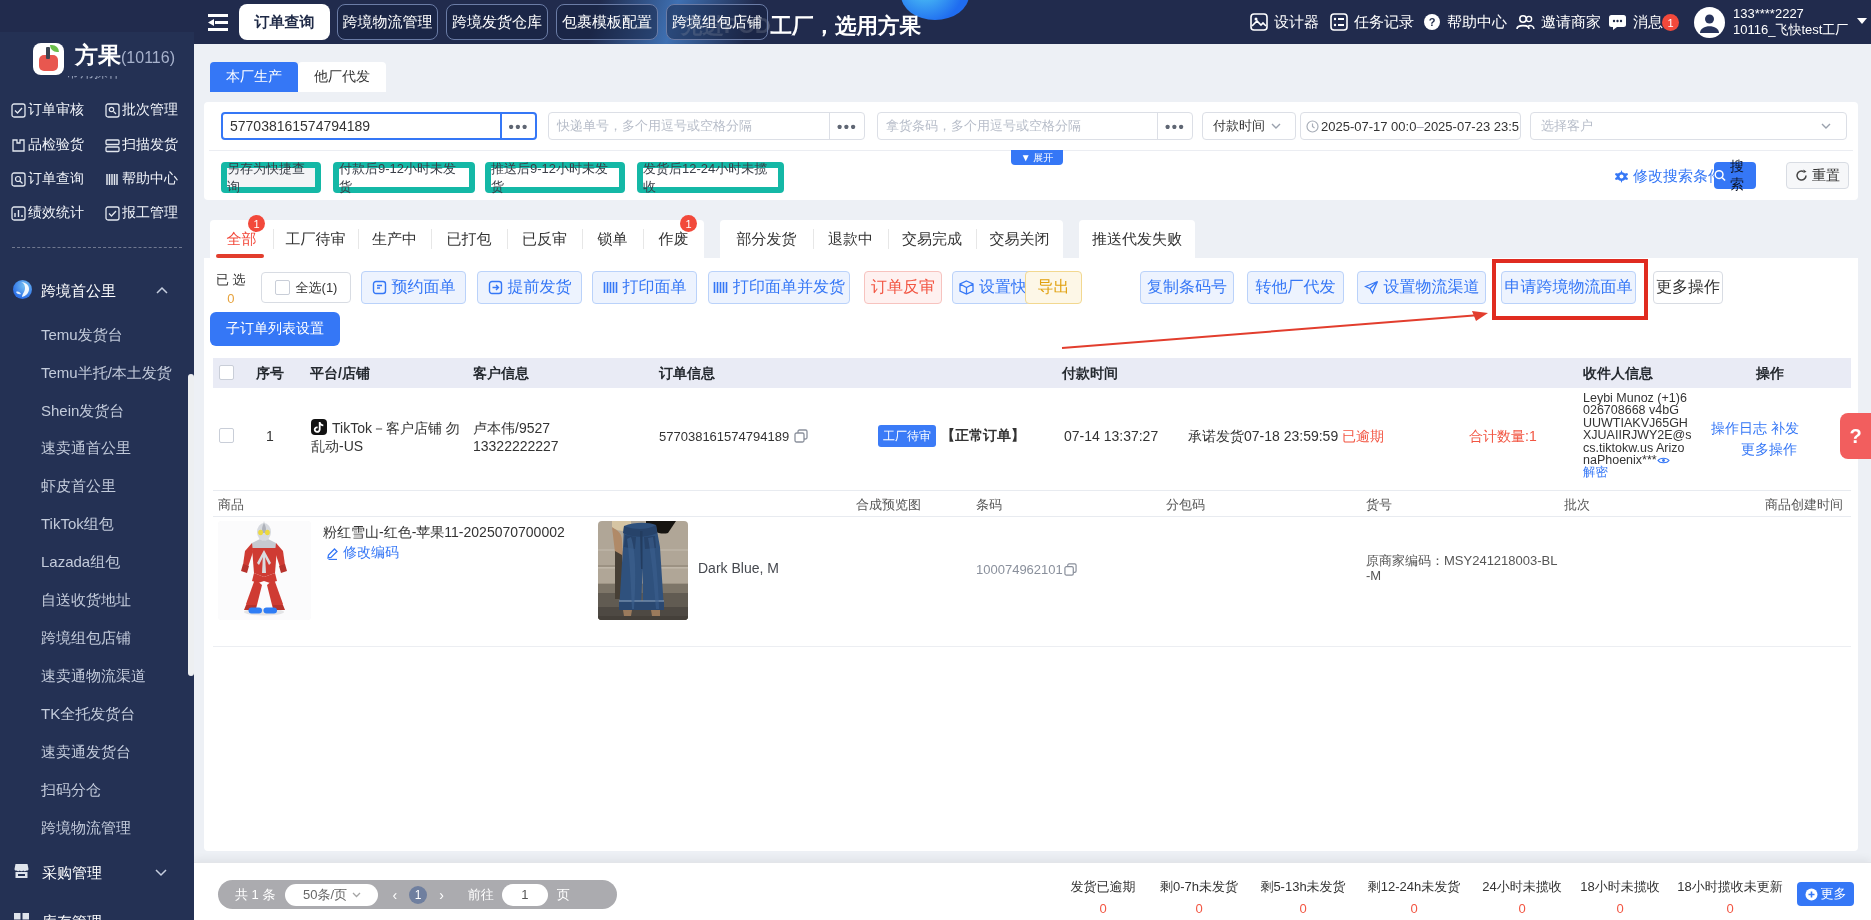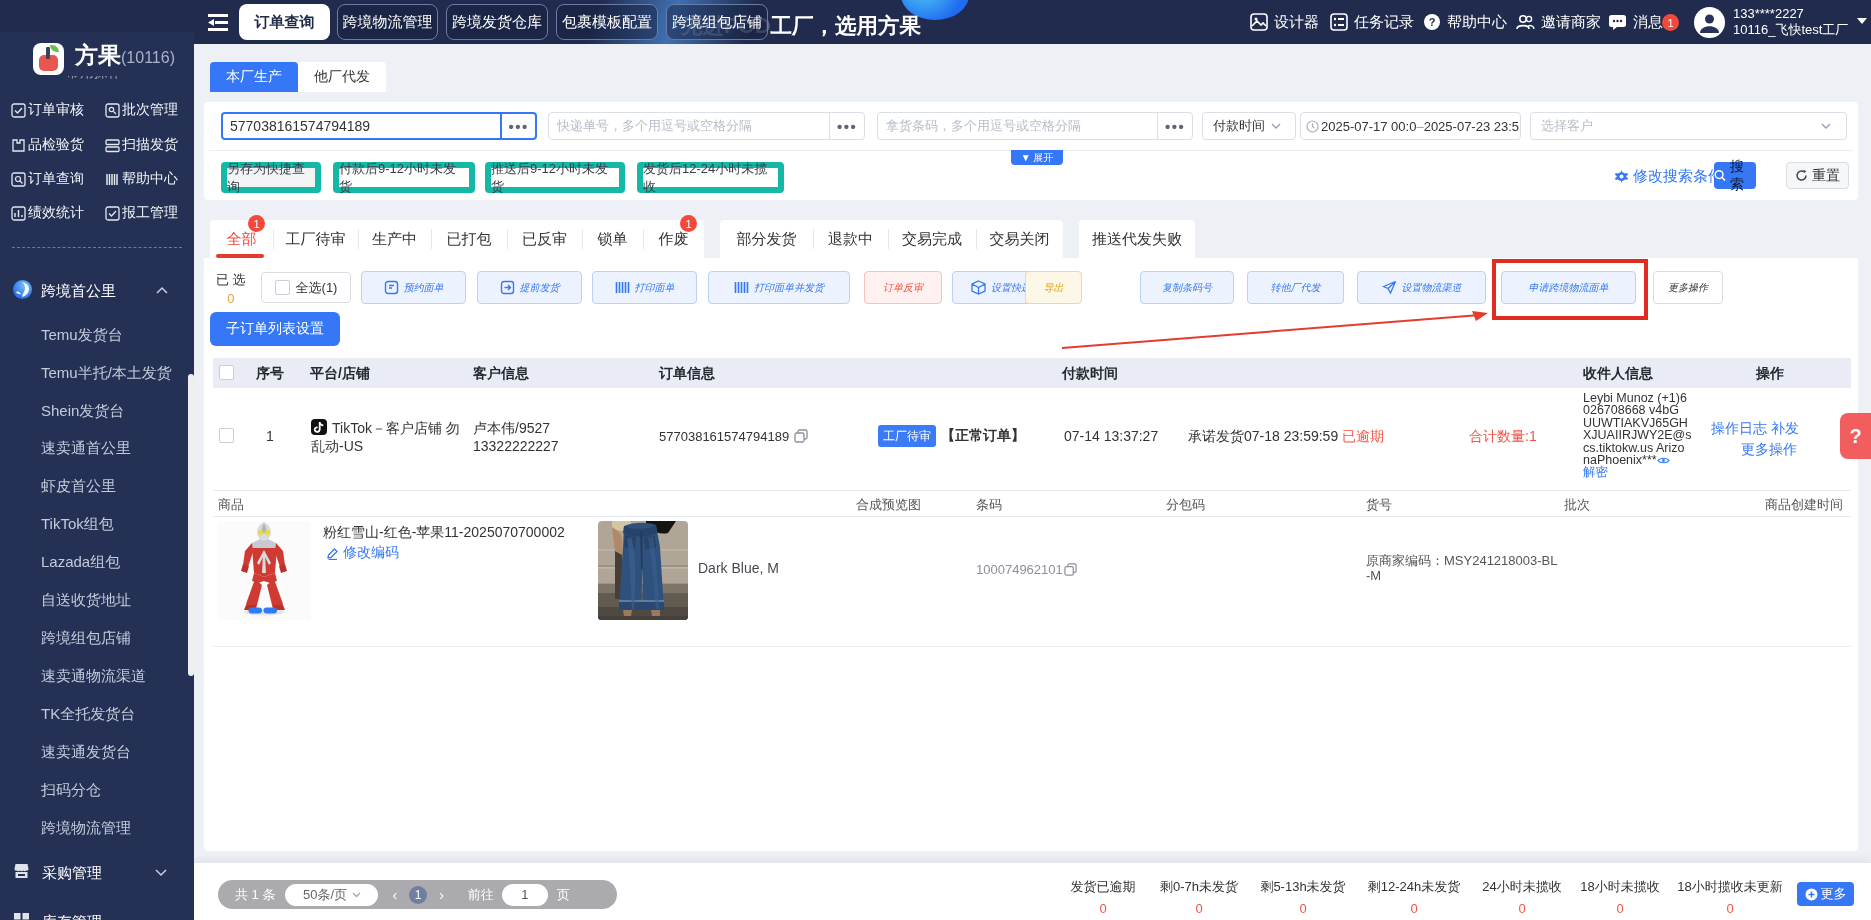--- a/index.html
+++ b/index.html
@@ -36,21 +36,21 @@
 
 .qbtn { position:absolute; top:162px; height:31px; border:6px solid #14b8a6; background:#fff; border-radius:4px; font-size:13px; color:#3a3f48; display:flex; align-items:center; justify-content:center; }
 
 
 .stabgrp { position:absolute; top:220px; height:38px; background:#fff; border-radius:4px 4px 0 0; display:flex; }
 .stab { position:relative; height:38px; display:flex; align-items:center; justify-content:center; font-size:15px; color:#333; }
 .stab + .stab::before { content:""; position:absolute; left:0; top:9px; bottom:9px; width:1px; background:#e7e7e7; }
 .badge { position:absolute; width:17px; height:17px; background:#f2493b; border-radius:50%; color:#fff; font-size:11px; display:flex; align-items:center; justify-content:center; z-index:5; }
 
 
-.abtn { position:absolute; top:271px; height:33px; border-radius:4px; font-size:10px; display:flex; align-items:center; justify-content:center; gap:5px; border:1px solid #bad2fa; background:#edf3fe; color:#3577f6;font-style:italic; }
+.abtn { position:absolute; top:271px; height:33px; border-radius:4px; font-size:16px; display:flex; align-items:center; justify-content:center; gap:5px; border:1px solid #bad2fa; background:#edf3fe; color:#3577f6; }
 .abtn.white { background:#fff; border-color:#d8dce3; color:#333; }
 .abtn.red { background:#fef1f0; border-color:#f7c3bf; color:#f25542; }
 .abtn.yellow { background:#fdf7e7; border-color:#f2d890; color:#e0a00e; }
 
 
 .th { font-size:14px; color:#24292f; font-weight:bold; position:absolute; top:365px; z-index:4; }
 .cbox { position:absolute; width:15px; height:15px; border:1px solid #c9ced8; border-radius:2px; background:#fff; }
 .cell { position:absolute; font-size:14px; color:#333; }
 .blue { color:#3577f6; }
 .red-t { color:#f25542; }

